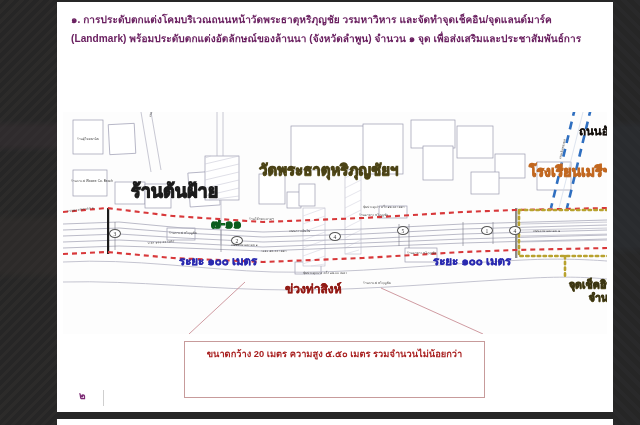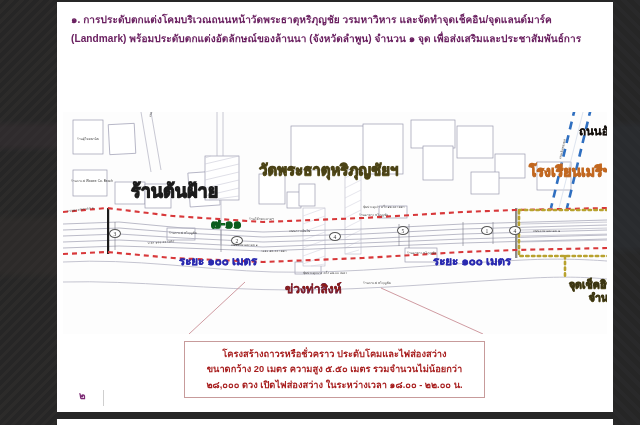--- a/index.html
+++ b/index.html
@@ -115,21 +115,21 @@
   }
   .lbl-dist-right {
     left: 370px; top: 140px;
     font-size: 11.5px;
     color: #2a2ab0;
     -webkit-text-stroke: 0.35px #2a2ab0;
   }
   .lbl-khuang {
     left: 222px; top: 167px;
     font-size: 12px;
-    color: #1d4ed8;
+    color: #b91c1c;
     -webkit-text-stroke: 0.35px #8e1a14;
   }
   .lbl-landmark {
     left: 480px; top: 166px;
     width: 150px;
     text-align: center;
     font-size: 10.6px;
     line-height: 13px;
     color: #e4d25f;
     -webkit-text-stroke: 0.85px #3a3412;
@@ -373,23 +373,21 @@
       <div class="mtiny" style="left:240px; top:158px;">ซุ้มประตูกลาง ครั้ง ๑๒.๐๐ เมตร</div>
       <div class="mtiny" style="left:344px; top:138px;">ร้านอาหาร หริภุญชัย</div>
       <div class="mtiny" style="left:106px; top:118px;">ร้านกาแฟ หริภุญชัย</div>
       <div class="mtiny" style="left:470px; top:116px;">ถนนลายรอบรอบ ๔</div>
       <div class="mtiny" style="left:494px; top:46px; transform:rotate(-76deg);">ถนนอินทยงยศ</div>
       <div class="mtiny" style="left:296px; top:100px;">ร้านอาหาร หริภุญชัย</div>
       <div class="mtiny" style="left:300px; top:168px;">ร้านกาแฟ หริภุญชัย</div>
     </div>
 
     <div class="callout">
-      <span class="cl">โครงสร้างถาวรหรือชั่วคราว ประดับโคมและไฟส่องสว่าง</span>
       <span class="cl">ขนาดกว้าง 20 เมตร ความสูง ๕.๕๐ เมตร รวมจำนวนไม่น้อยกว่า</span>
-      <span class="cl">๒๘,๐๐๐ ดวง เปิดไฟส่องสว่าง ในระหว่างเวลา ๑๘.๐๐ - ๒๒.๐๐ น.</span>
     </div>
 
     <div class="page-num">๒</div>
     <div class="page-rule"></div>
   </div>
 
   <div class="page next"></div>
 
 </div>
 

